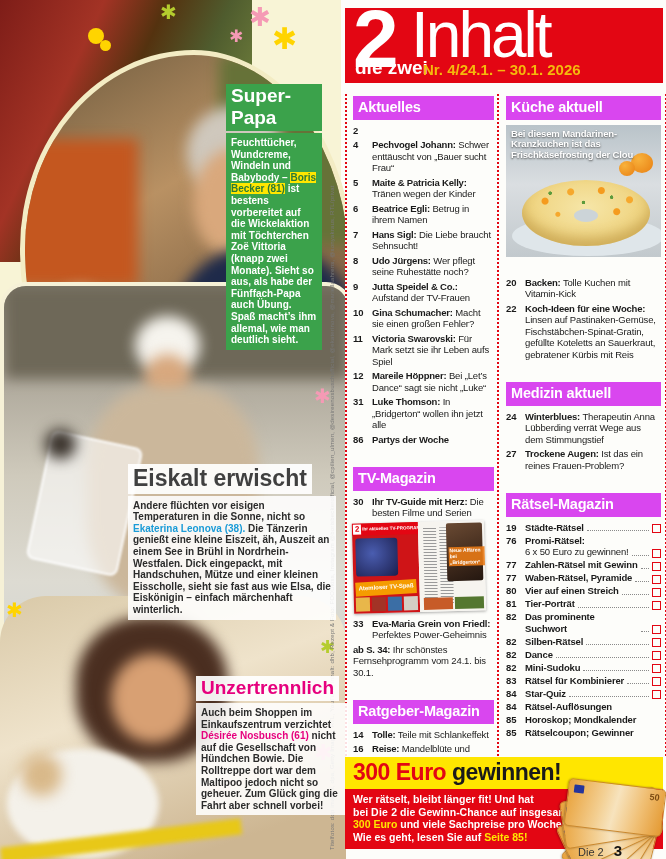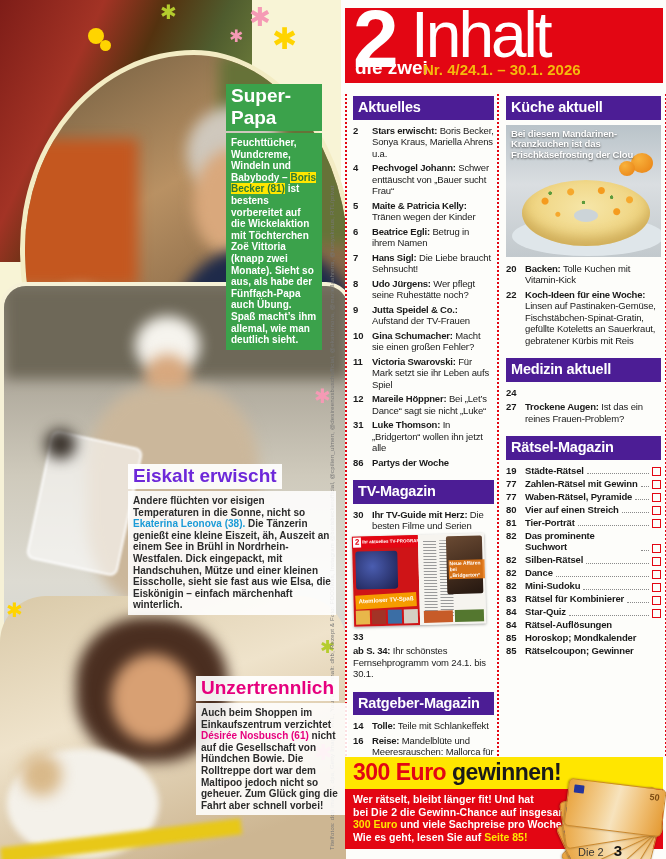--- a/index.html
+++ b/index.html
@@ -24,21 +24,21 @@
 
   
   .cap{position:absolute;z-index:4;line-height:1.16}
   .cap-title{display:inline-block;font-weight:bold;padding:1px 5px 2px;margin-bottom:2px}
   .cap-body{font-weight:bold;font-size:10px;padding:4px 5px}
   #cap-green{left:226px;top:84px;width:96px}
   #cap-green .cap-title{background:#3ba24b;color:#fff;font-size:19px}
   #cap-green .cap-body{background:#3ba24b;color:#fff}
   .hl-yellow{background:#ffe600;color:#2c7a35}
   #cap-blue{left:128px;top:464px;width:208px}
-  #cap-blue .cap-title{background:rgba(255,255,255,.92);color:#6d28d9;font-size:19px}
+  #cap-blue .cap-title{background:rgba(255,255,255,.92);color:#404040;font-size:23px}
   #cap-blue .cap-body{background:rgba(255,255,255,.88);color:#2b2b2b}
   .hl-blue{color:#1b9bd7}
   #cap-pink{left:196px;top:676px;width:152px}
   #cap-pink .cap-title{background:rgba(255,255,255,.92);color:#e6007e;font-size:19px}
   #cap-pink .cap-body{background:rgba(255,255,255,.88);color:#2b2b2b}
   .hl-pink{color:#e6007e}
 
   
   .flower{position:absolute;z-index:3;line-height:1;font-family:"DejaVu Sans",sans-serif}
   .flower::before{content:"✱"}
@@ -55,23 +55,23 @@
   #mh-title{position:absolute;left:66px;top:-10px;font-size:64px;font-weight:normal;letter-spacing:-3px}
   #mh-brand{position:absolute;left:10px;bottom:4px;font-size:19px;font-weight:bold}
   #mh-issue{position:absolute;left:78px;bottom:5px;font-size:15px;font-weight:bold;color:#f5b90c}
 
   
   #cols{position:absolute;left:345px;top:94px;width:318px;height:662px;display:flex;z-index:2;
     border-left:2px dotted #e30613;border-right:2px dotted #e30613;overflow:hidden;background:#fdfdfa}
   .col{font-size:9.5px;line-height:11.5px;letter-spacing:-.15px}
   #col1{flex:0 0 141px;padding:2px 3px 0 6px}
   #col2{flex:1;border-left:2px dotted #e30613;padding:2px 4px 0 7px}
-  .sechead{background:#4c1d95;color:#fff;font-weight:bold;font-size:14.5px;line-height:1;
+  .sechead{background:#d946ef;color:#fff;font-weight:bold;font-size:14.5px;line-height:1;
     padding:4px 5px 5px;margin:0 0 5px;letter-spacing:-.2px}
-  .mt{margin-top:12px}
+  .mt{margin-top:22px}
   .ti{display:flex;margin-bottom:3px}
   .pg{flex:0 0 19px;font-weight:bold}
   .tx{flex:1}
   .tx b{letter-spacing:-.2px}
 
   
   .tvthumb{position:relative;width:132px;height:90px;margin:2px 0 6px;transform:rotate(-1.5deg);
     box-shadow:0 1px 3px rgba(0,0,0,.35);display:flex;background:#fff}
   .tv-left{width:50%;background:#cf1417;position:relative;overflow:hidden}
   .tv-head{display:flex;align-items:center;height:12px;background:#e30613}
@@ -89,21 +89,21 @@
     background:repeating-linear-gradient(#9a9a9a 0 1px,transparent 1px 3px)}
   .tv-col.c1{left:5px}.tv-col.c2{left:21px}
   .tv-rphoto{position:absolute;right:2px;top:2px;width:36px;height:58px;border-radius:2px;
     background:linear-gradient(160deg,#6a4a33,#402a1c 60%,#241710)}
   .tv-banner2{position:absolute;right:0;top:26px;width:34px;color:#fff;background:rgba(232,122,22,.9);
     font-size:5px;font-weight:bold;padding:1px;line-height:1.15;letter-spacing:0}
   .tv-rstrip{position:absolute;bottom:2px;left:4px;right:2px;height:12px;display:flex;gap:2px}
   .tv-rstrip i{flex:1;background:#c75b28}.tv-rstrip i:nth-child(2){background:#54772f}
 
   
-  .cakephoto{position:relative;width:100%;height:132px;overflow:hidden;margin-bottom:6px;
+  .cakephoto{position:relative;width:100%;height:132px;overflow:hidden;margin-bottom:20px;
     background:linear-gradient(180deg,#b9c3c9,#dadee1 45%,#c2c9cd)}
   .cake-caption{position:absolute;left:5px;top:4px;right:4px;color:#fff;font-size:9.5px;font-weight:bold;
     line-height:1.15;text-shadow:0 1px 2px rgba(70,70,70,.95);z-index:3}
   .plate{position:absolute;left:6px;bottom:1px;width:152px;height:40px;background:#dfe6ea;border-radius:50%}
   .cake{position:absolute;left:16px;bottom:11px;width:128px;height:66px;border-radius:50%;z-index:2;
     background:radial-gradient(ellipse at 50% 42%,#f6e6a8 0%,#f0d685 55%,#e4c261 100%);
     box-shadow:inset 0 -9px 12px rgba(175,135,55,.45)}
   .cake::after{content:"";position:absolute;left:50%;top:44%;width:24px;height:13px;margin-left:-12px;
     background:#ccd4d8;border-radius:50%}
   .cakedots{position:absolute;inset:0;border-radius:50%;
@@ -218,21 +218,20 @@
   <span id="mh-issue">Nr. 4/24.1. – 30.1. 2026</span>
 </div>
 
 <div id="cols">
   <div class="col" id="col1">
     <div class="sechead">Aktuelles</div>
     <div>
 
         <div class="ti">
           <span class="pg">2</span>
-          <span class="tx"><b>Stars erwischt:</b> <span>Boris Becker, Sonya Kraus, Mariella Ahrens u.a.</span></span>
         </div>
 
         <div class="ti">
           <span class="pg">4</span>
           <span class="tx"><b>Pechvogel Johann:</b> <span>Schwer enttäuscht von „Bauer sucht Frau“</span></span>
         </div>
 
         <div class="ti">
           <span class="pg">5</span>
           <span class="tx"><b>Maite &amp; Patricia Kelly:</b> <span>Tränen wegen der Kinder</span></span>
@@ -315,20 +314,21 @@
         <div class="tv-rstrip">
             <i></i>
             <i></i>
           </div>
       </div>
     </div>
     <div>
 
         <div class="ti">
           <span class="pg">33</span>
+          <span class="tx"><b>Eva-Maria Grein von Friedl:</b> <span>Perfektes Power-Geheimnis</span></span>
         </div>
 
         <div class="ti">
 
           <span class="tx"><b>ab S. 34:</b> <span>Ihr schönstes Fernsehprogramm vom 24.1. bis 30.1.</span></span>
         </div>
       </div>
 
     <div class="sechead mt">Ratgeber-Magazin</div>
     <div>
@@ -368,36 +368,48 @@
           <span class="pg">22</span>
           <span class="tx"><b>Koch-Ideen für eine Woche:</b> <span>Linsen auf Pastinaken-Gemüse, Fischstäbchen-Spinat-Gratin, gefüllte Koteletts an Sauerkraut, gebratener Kürbis mit Reis</span></span>
         </div>
       </div>
 
     <div class="sechead mt">Medizin aktuell</div>
     <div>
 
         <div class="ti">
           <span class="pg">24</span>
+          <span class="tx"><b>Winterblues:</b> <span>Therapeutin Anna Lübberding verrät Wege aus dem Stimmungstief</span></span>
         </div>
 
 
         <div class="ti">
           <span class="pg">27</span>
           <span class="tx"><b>Trockene Augen:</b> <span>Ist das ein reines Frauen-Problem?</span></span>
         </div>
       </div>
 
     <div class="sechead mt">Rätsel-Magazin</div>
     <div id="raetsel-list">
         <div class="rrow">
           <span class="rpg">19</span>
           <span class="rtx">
             <span class="rline flexline">
               <span class="">Städte-Rätsel</span>
+              <span class="rlead"></span>
+              <span class="rbox"></span>
+            </span>
+          </span>
+        </div>
+        <div class="rrow">
+          <span class="rpg">76</span>
+          <span class="rtx">
+            <span class="rline">Promi-Rätsel:</span>
+            <span class="rline flexline">
+              <span class="light2">6 x 50 Euro zu gewinnen!</span>
               <span class="rlead"></span>
               <span class="rbox"></span>
             </span>
           </span>
         </div>
         <div class="rrow">
           <span class="rpg">77</span>
           <span class="rtx">
             <span class="rline flexline">
               <span class="">Zahlen-Rätsel mit Gewinn</span>

